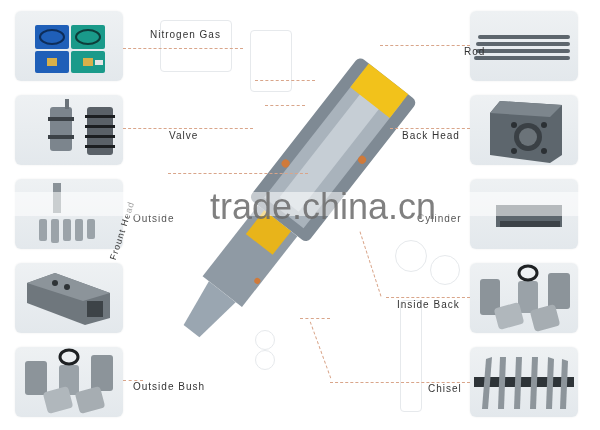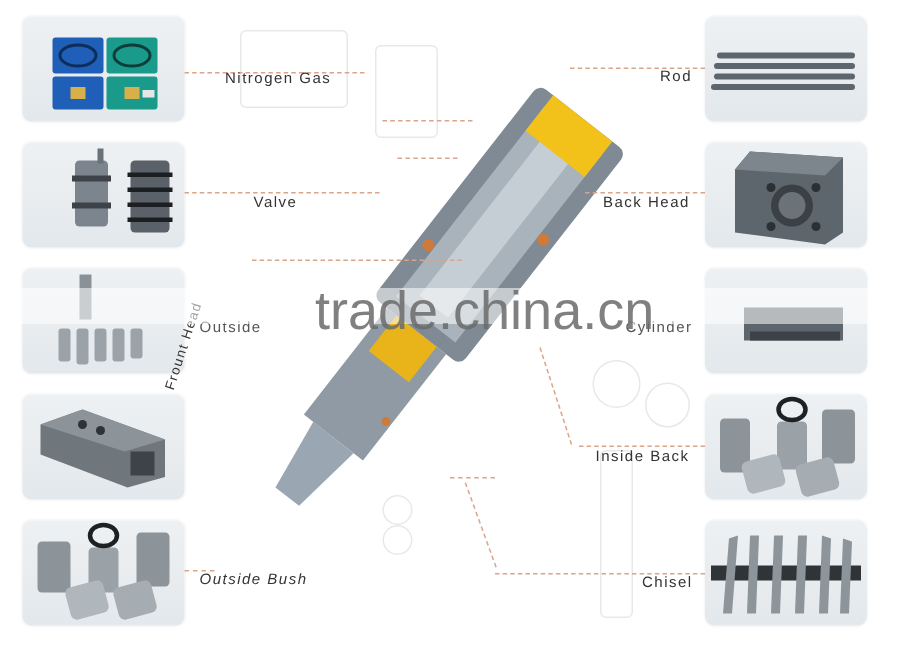--- a/index.html
+++ b/index.html
@@ -152,26 +152,26 @@
 <div class="dash" style="left:168px;top:173px;width:140px;"></div>
 <div class="dash" style="left:123px;top:380px;width:20px;"></div>
 <div class="dash" style="left:380px;top:45px;width:90px;"></div>
 <div class="dash" style="left:390px;top:128px;width:80px;"></div>
 <div class="dash" style="left:386px;top:297px;width:84px;"></div>
 <div class="dash" style="left:330px;top:382px;width:140px;"></div>
 <div class="dash" style="left:300px;top:318px;width:30px;"></div>
 <div class="vdash" style="left:320px;top:320px;height:60px;transform:rotate(-20deg);"></div>
 <div class="vdash" style="left:370px;top:230px;height:68px;transform:rotate(-18deg);"></div>
 
-<div class="label" style="left:133px;top:47px;padding-left:17px;">Nitrogen Gas</div>
+<div class="label" style="left:133px;top:29px;padding-left:17px;">Nitrogen Gas</div>
 <div class="label" style="left:133px;top:130px;margin-left:36px;">Valve</div>
 <div class="label" style="left:133px;top:213px;color:#555;">Outside</div>
 <div class="label" style="left:108px;top:258px;transform:rotate(-72deg);transform-origin:left top;font-size:9px;">Frount Head</div>
-<div class="label" style="left:133px;top:381px;font-style:italic;">Outside Bush</div>
+<div class="label" style="left:133px;top:381px;">Outside Bush</div>
 
-<div class="label" style="left:440px;top:46px;">Rod</div>
+<div class="label" style="left:464px;top:46px;">Rod</div>
 <div class="label" style="left:402px;top:130px;">Back Head</div>
 <div class="label" style="left:417px;top:213px;color:#555;">Cylinder</div>
 <div class="label" style="left:397px;top:299px;">Inside Back</div>
 <div class="label" style="left:428px;top:383px;">Chisel</div>
 
 <div class="blurband"></div>
 <div class="watermark">trade.china.cn</div>
 
 </body></html>

